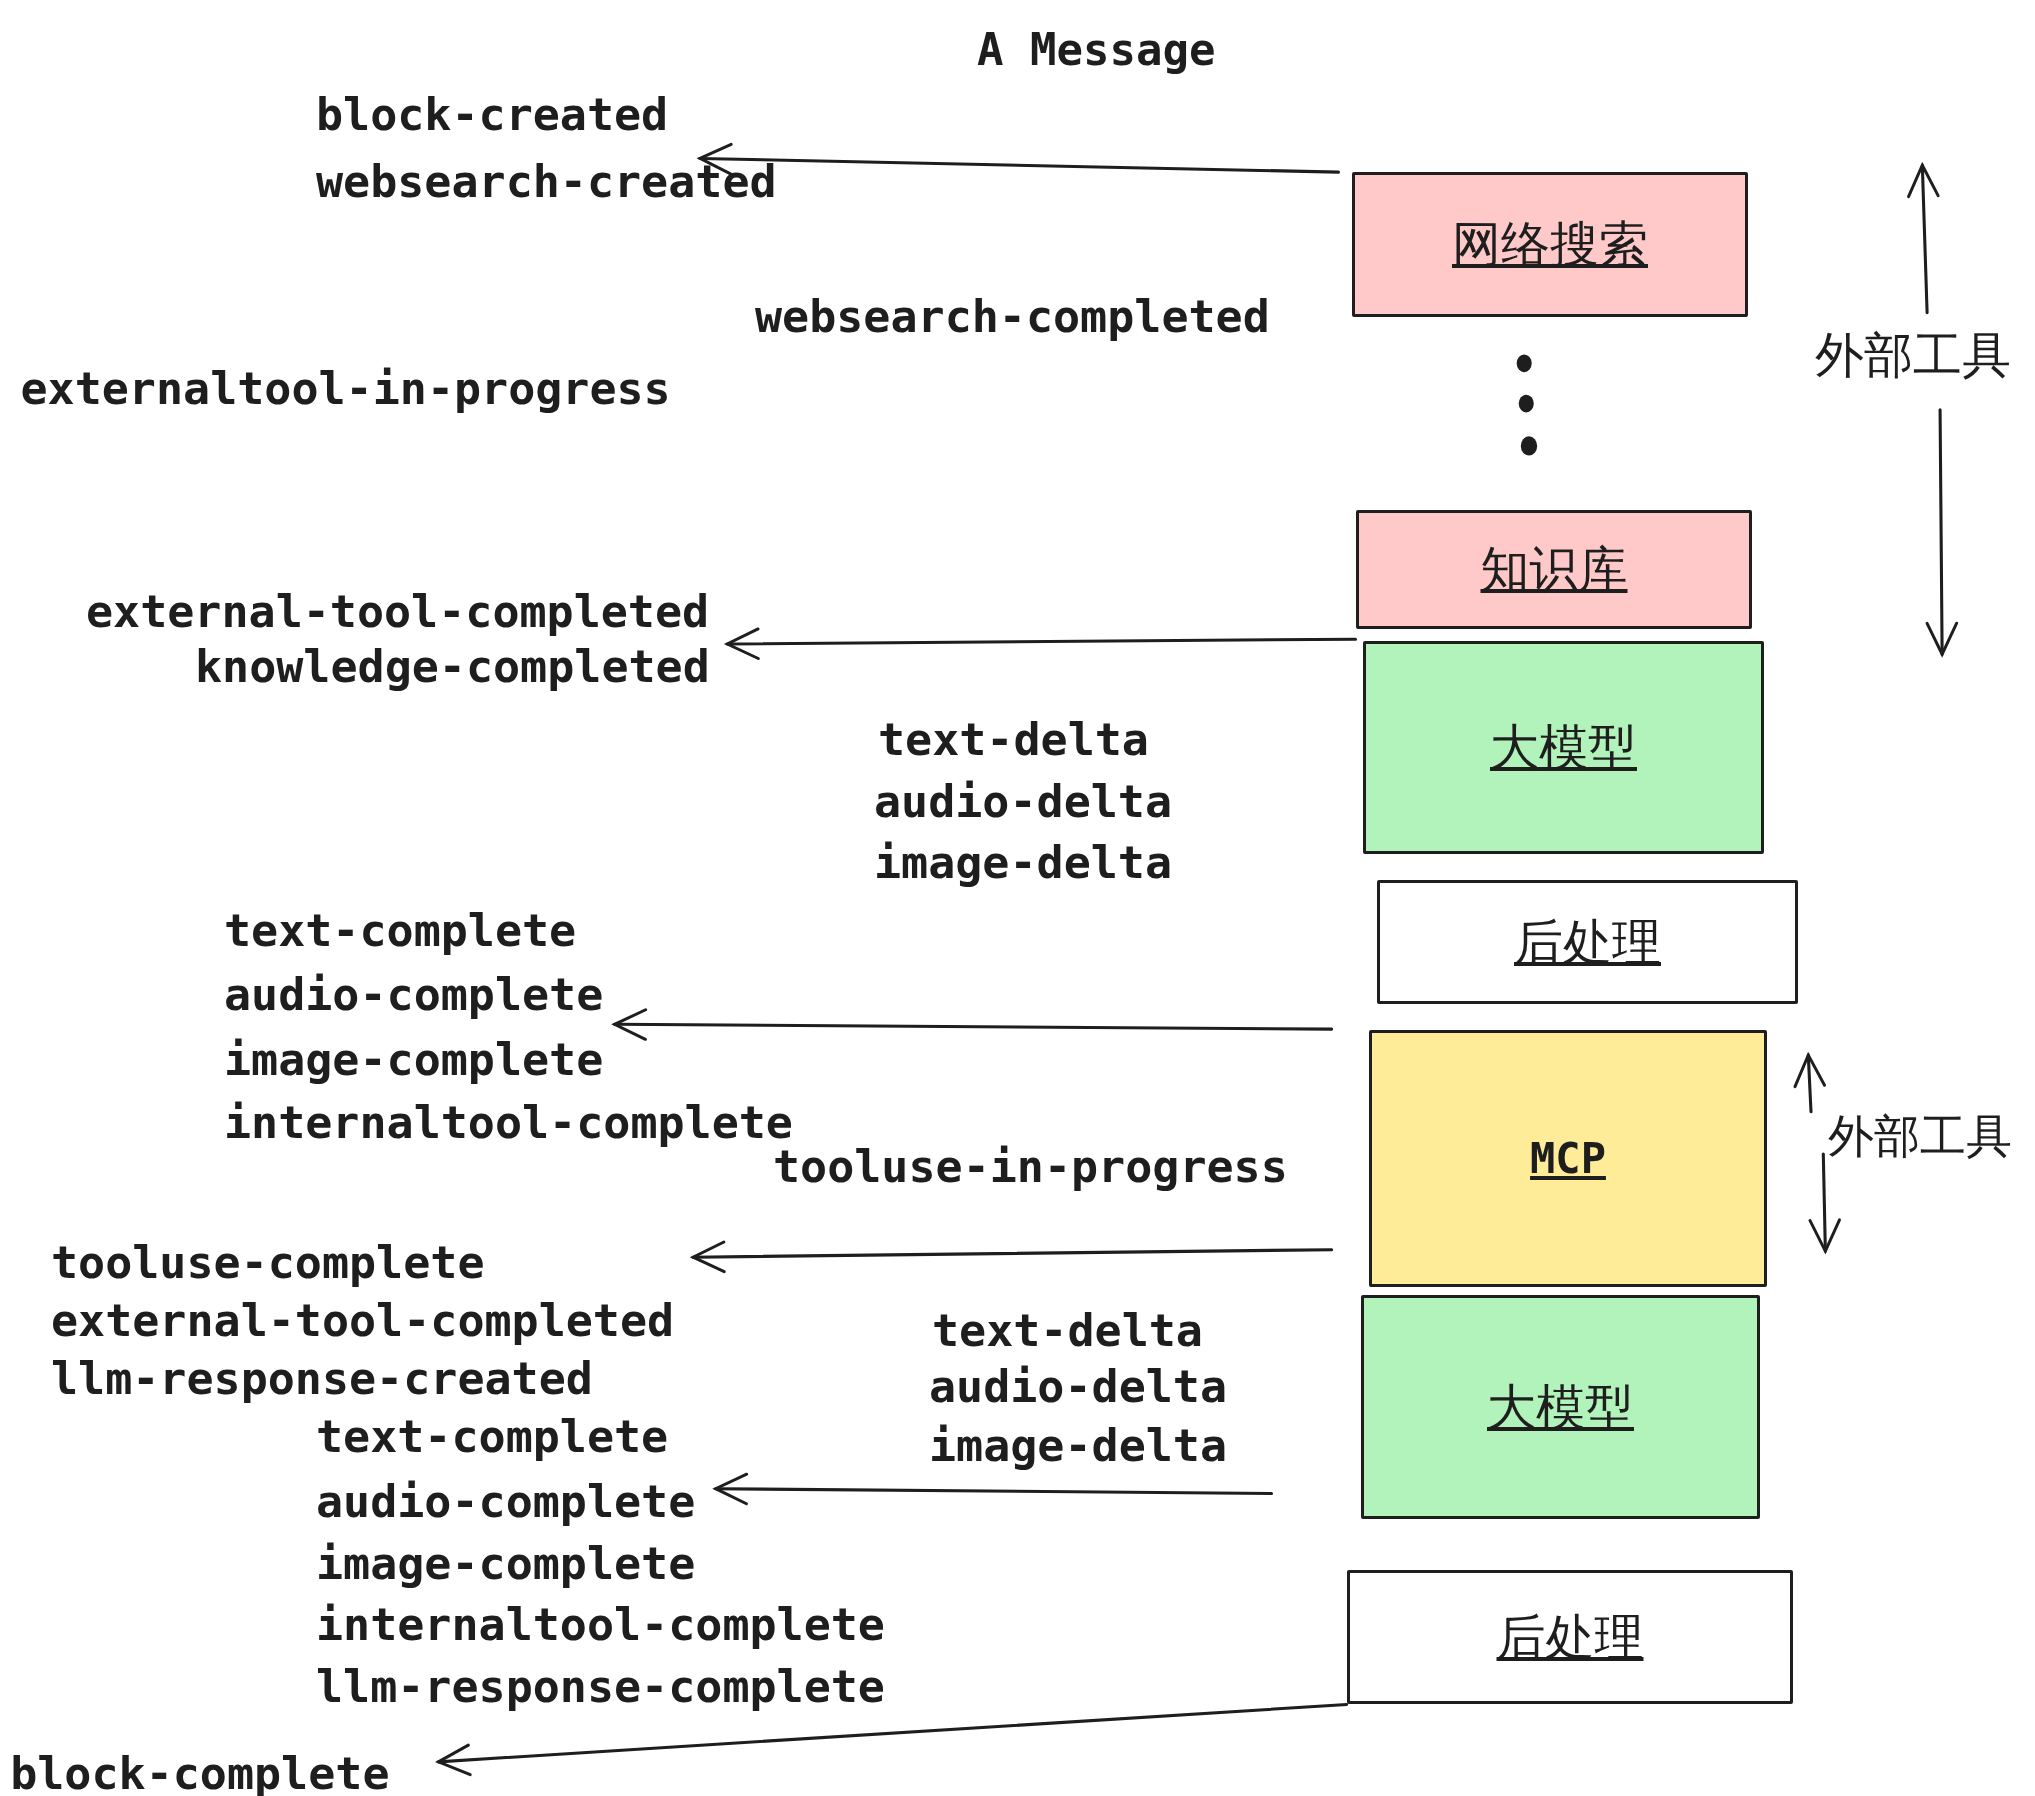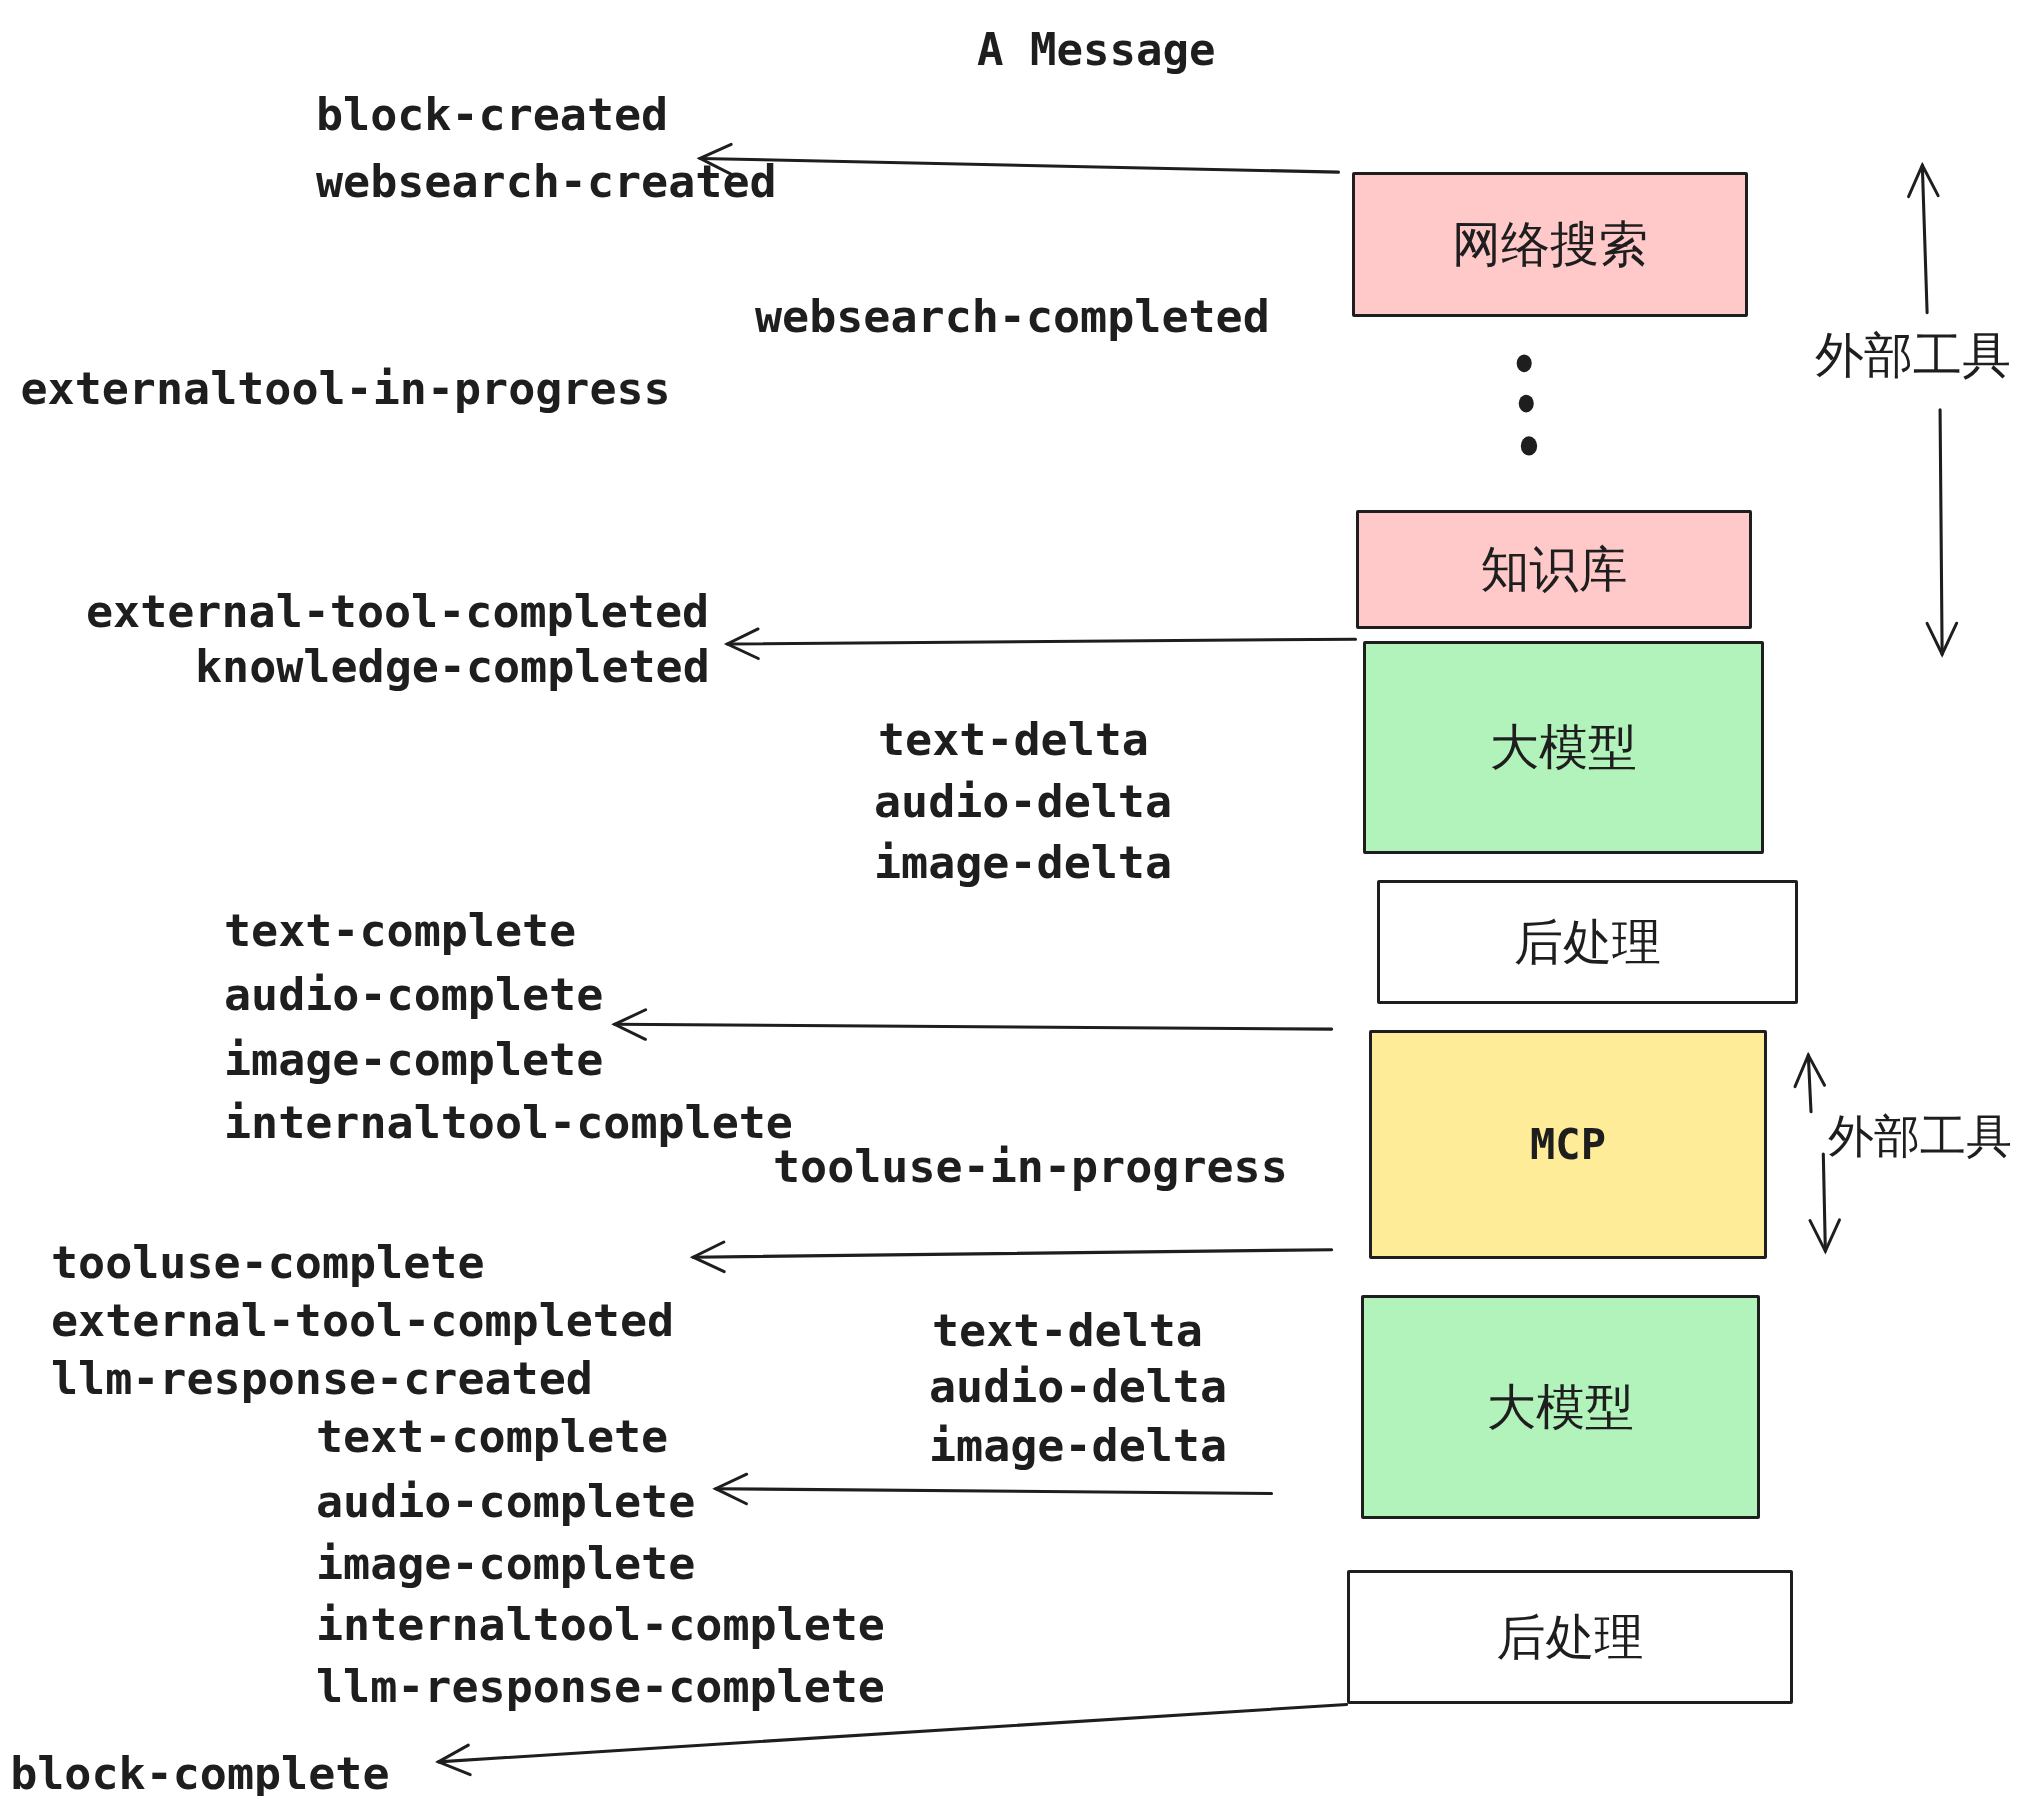--- a/index.html
+++ b/index.html
@@ -3,21 +3,21 @@
 <meta charset="utf-8">
 <style>
   html,body{margin:0;padding:0;background:#ffffff;}
   #canvas{position:relative;width:2035px;height:1796px;background:#ffffff;overflow:hidden;
           font-family:"DejaVu Sans Mono","Liberation Mono",monospace;color:#1e1e1e;text-align:right;}
   .title{position:absolute;font:bold 44px/1.1 "DejaVu Sans Mono","Liberation Mono",monospace;
          color:#1e1e1e;white-space:nowrap;}
   .ev{position:absolute;font:bold 45px/55px "DejaVu Sans Mono","Liberation Mono",monospace;
       color:#1e1e1e;white-space:nowrap;margin-top:12px;}
   .bx{position:absolute;border:3.4px solid #1e1e1e;border-radius:2px;box-sizing:border-box;
-      display:flex;align-items:center;justify-content:center;}
+      display:flex;align-items:center;justify-content:center;text-decoration:underline;}
   .bx .lbl{font:400 49px/1 "DejaVu Sans","Liberation Sans",sans-serif;color:#1e1e1e;white-space:nowrap;}
   .bx.mono .lbl{font:bold 42px/1 "DejaVu Sans Mono","Liberation Mono",monospace;}
   .side{position:absolute;font:400 49px/1 "DejaVu Sans","Liberation Sans",sans-serif;
         color:#1e1e1e;white-space:nowrap;}
   .side.s2{font-size:46px;}
   svg.overlay{position:absolute;left:0;top:0;width:2035px;height:1796px;pointer-events:none;}
   svg.overlay line{stroke:#1e1e1e;stroke-width:4.5;stroke-linecap:round;}
   svg.overlay ellipse{fill:#1e1e1e;}
 </style>
 </head>
@@ -84,21 +84,21 @@
   </div>
   <div class="bx" style="left:1356px;top:510px;width:396px;height:119px;background:#ffc9c9">
     <span class="lbl">知识库</span>
   </div>
   <div class="bx" style="left:1363px;top:641px;width:401px;height:213px;background:#b2f2bb">
     <span class="lbl">大模型</span>
   </div>
   <div class="bx" style="left:1377px;top:880px;width:421px;height:124px;background:#ffffff">
     <span class="lbl">后处理</span>
   </div>
-  <div class="bx mono" style="left:1369px;top:1030px;width:398px;height:229px;background:#ffec99">
+  <div class="bx mono" style="left:1369px;top:1030px;width:398px;height:257px;background:#ffec99">
     <span class="lbl">MCP</span>
   </div>
   <div class="bx" style="left:1361px;top:1295px;width:399px;height:224px;background:#b2f2bb">
     <span class="lbl">大模型</span>
   </div>
   <div class="bx" style="left:1347px;top:1570px;width:446px;height:134px;background:#ffffff">
     <span class="lbl">后处理</span>
   </div>
 
   <div class="side" style="left:1815px;top:331px">外部工具</div>

